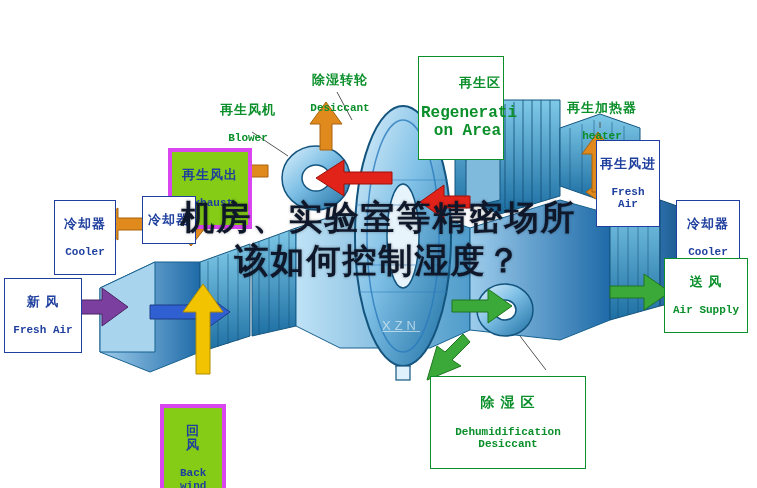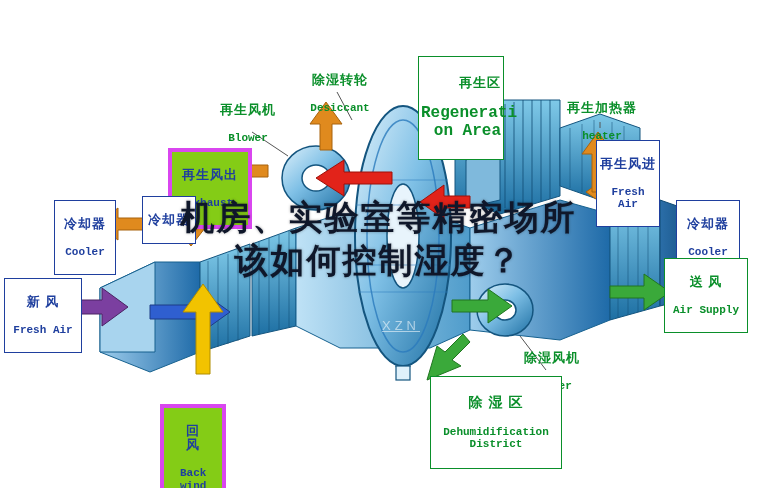--- a/index.html
+++ b/index.html
@@ -308,29 +308,25 @@
   <div class="lbl obox" style="left:160px;top:380px;width:66px;padding:1px 16px;font-size:13px;margin-top:24px;">
     <span class="cn">回  风</span>
     <span class="en" style="font-size:11px;">Back wind</span>
   </div>
 
   <div class="lbl gbox" style="left:664px;top:258px;width:84px;padding:1px 2px;font-size:13px;">
     <span class="cn">送  风</span>
     <span class="en" style="font-size:11px;">Air Supply</span>
   </div>
 
-  <div class="lbl g" style="left:504px;top:336px;width:96px;font-size:13px;">
-    <span class="cn">除湿风机</span>
-    <span class="en" style="font-size:11px;">Blower</span>
-  </div>
-
-  <div class="lbl gbox" style="left:430px;top:376px;width:132px;padding:2px 2px;font-size:14px;">
+
+  <div class="lbl gbox" style="left:430px;top:376px;width:156px;padding:2px 2px;font-size:14px;">
     <span class="cn">除 湿 区</span>
     <span class="en" style="font-size:11px;">Dehumidification
-District</span>
+Desiccant</span>
   </div>
 
   <div class="wm" style="left:382px;top:318px;">XZN</div>
 
   <div id="headline">
     <span class="l1">机房、实验室等精密场所</span>
     <span class="l2">该如何控制湿度？</span>
   </div>
 
 </div>

